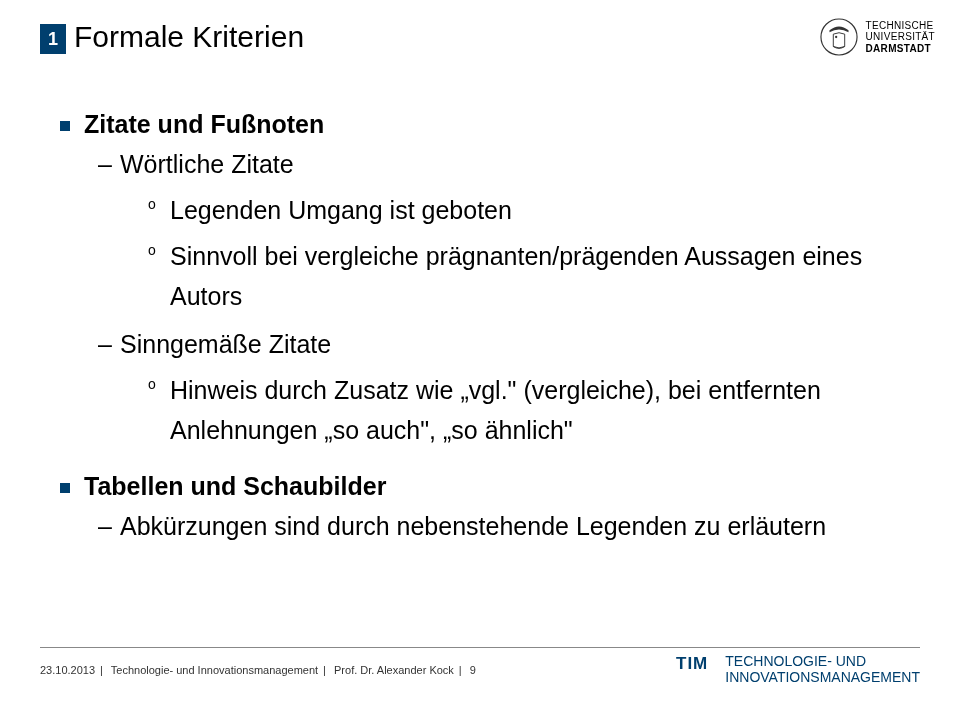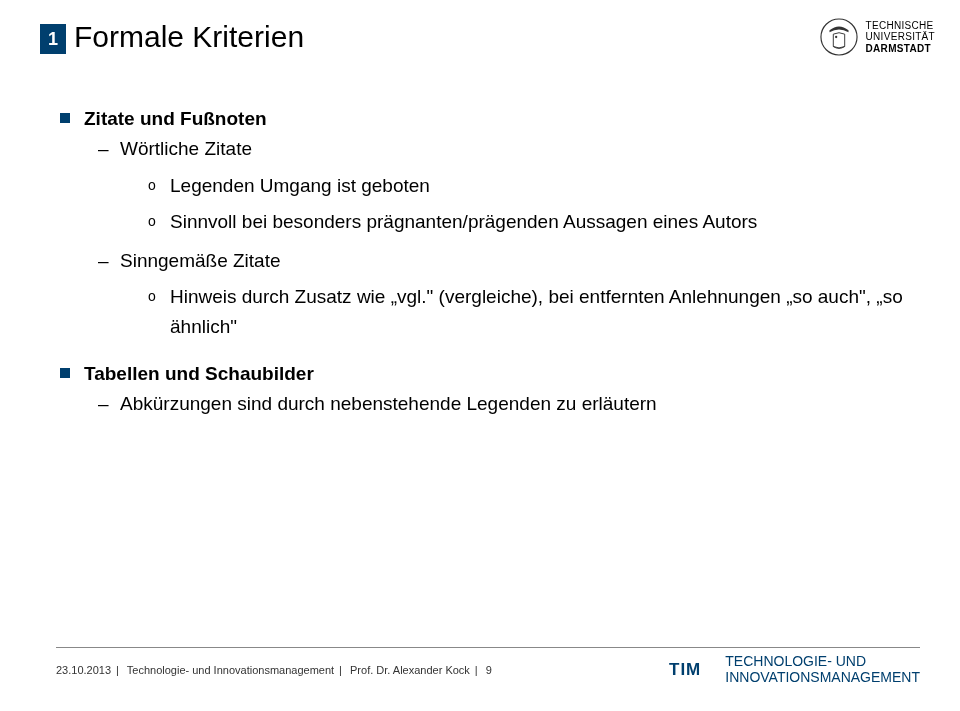--- a/index.html
+++ b/index.html
@@ -6,37 +6,37 @@
   body { font-family: Verdana, Geneva, sans-serif; background:#fff; width:960px; height:711px; position:relative; color:#000; }
   .slide { width:960px; height:711px; position:relative; padding:20px 40px 0 40px; }
   .title-row { display:flex; align-items:flex-start; margin-bottom:50px; }
   .title-badge { background:#003f6e; color:#fff; font-weight:bold; width:26px; height:30px; display:flex; align-items:center; justify-content:center; font-size:18px; margin-right:8px; margin-top:4px; }
   .title { font-size:30px; color:#000000; font-weight:normal; }
   .logo-area { position:absolute; top:18px; right:25px; display:flex; align-items:center; gap:8px; }
   .logo-text { font-size:10px; line-height:1.15; color:#000; }
   .logo-text .line1 { font-weight:normal; letter-spacing:0.3px; }
   .logo-text .line2 { font-weight:normal; letter-spacing:0.3px; }
   .logo-text .line3 { font-weight:bold; letter-spacing:0.3px; }
-  .content { margin-left:20px; font-size:19px; line-height:1.6; }
+  .content { margin-left:20px; font-size:25px; line-height:1.6; }
   ul.top { list-style:none; }
   ul.top > li { margin-bottom:16px; }
   .sq { display:inline-block; width:10px; height:10px; background:#003f6e; margin-right:14px; vertical-align:2px; }
   .bold { font-weight:bold; }
   ul.dash { list-style:none; margin-left:38px; margin-top:0; }
   ul.dash > li { margin-bottom:8px; position:relative; padding-left:22px; }
   ul.dash > li::before { content:"–"; position:absolute; left:0; }
   ul.circ { list-style:none; margin-left:28px; margin-top:6px; }
   ul.circ > li { margin-bottom:6px; position:relative; padding-left:22px; }
   ul.circ > li::before { content:"o"; position:absolute; left:0; font-size:14px; top:3px; }
-  .footer { position:absolute; bottom:26px; left:56px; right:40px; }
+  .footer { position:absolute; bottom:26px; left:40px; right:40px; }
   .fline { height:1px; background:#888; margin-bottom:6px; }
   .frow { display:flex; align-items:center; justify-content:space-between; font-size:11px; color:#333; }
   .fleft { }
   .fsep { padding:0 5px; }
-  .fright { display:flex; align-items:center; gap:24px; }
+  .fright { display:flex; align-items:flex-start; gap:17px; }
   .tim { font-weight:bold; font-size:17px; color:#003f6e; letter-spacing:1px; }
   .tim-text { font-size:14px; color:#003f6e; line-height:1.1; }
   .athena { width:38px; height:38px; }
 </style>
 </head>
 <body>
 
 <div class="slide">
 
   <div class="logo-area">
@@ -61,21 +61,21 @@
 
   <div class="content">
     <ul class="top">
       <li>
         <span class="sq"></span><span class="bold">Zitate und Fußnoten</span>
         <ul class="dash">
           <li>
             <span>Wörtliche Zitate</span>
             <ul class="circ">
               <li>Legenden Umgang ist geboten</li>
-              <li>Sinnvoll bei besonders prägnanten/prägenden Aussagen eines Autors</li>
+              <li>Sinnvoll bei vergleiche prägnanten/prägenden Aussagen eines Autors</li>
             </ul>
           </li>
           <li>
             <span>Sinngemäße Zitate</span>
             <ul class="circ">
               <li>Hinweis durch Zusatz wie „vgl." (vergleiche), bei entfernten Anlehnungen „so auch", „so ähnlich"</li>
             </ul>
           </li>
         </ul>
       </li>

